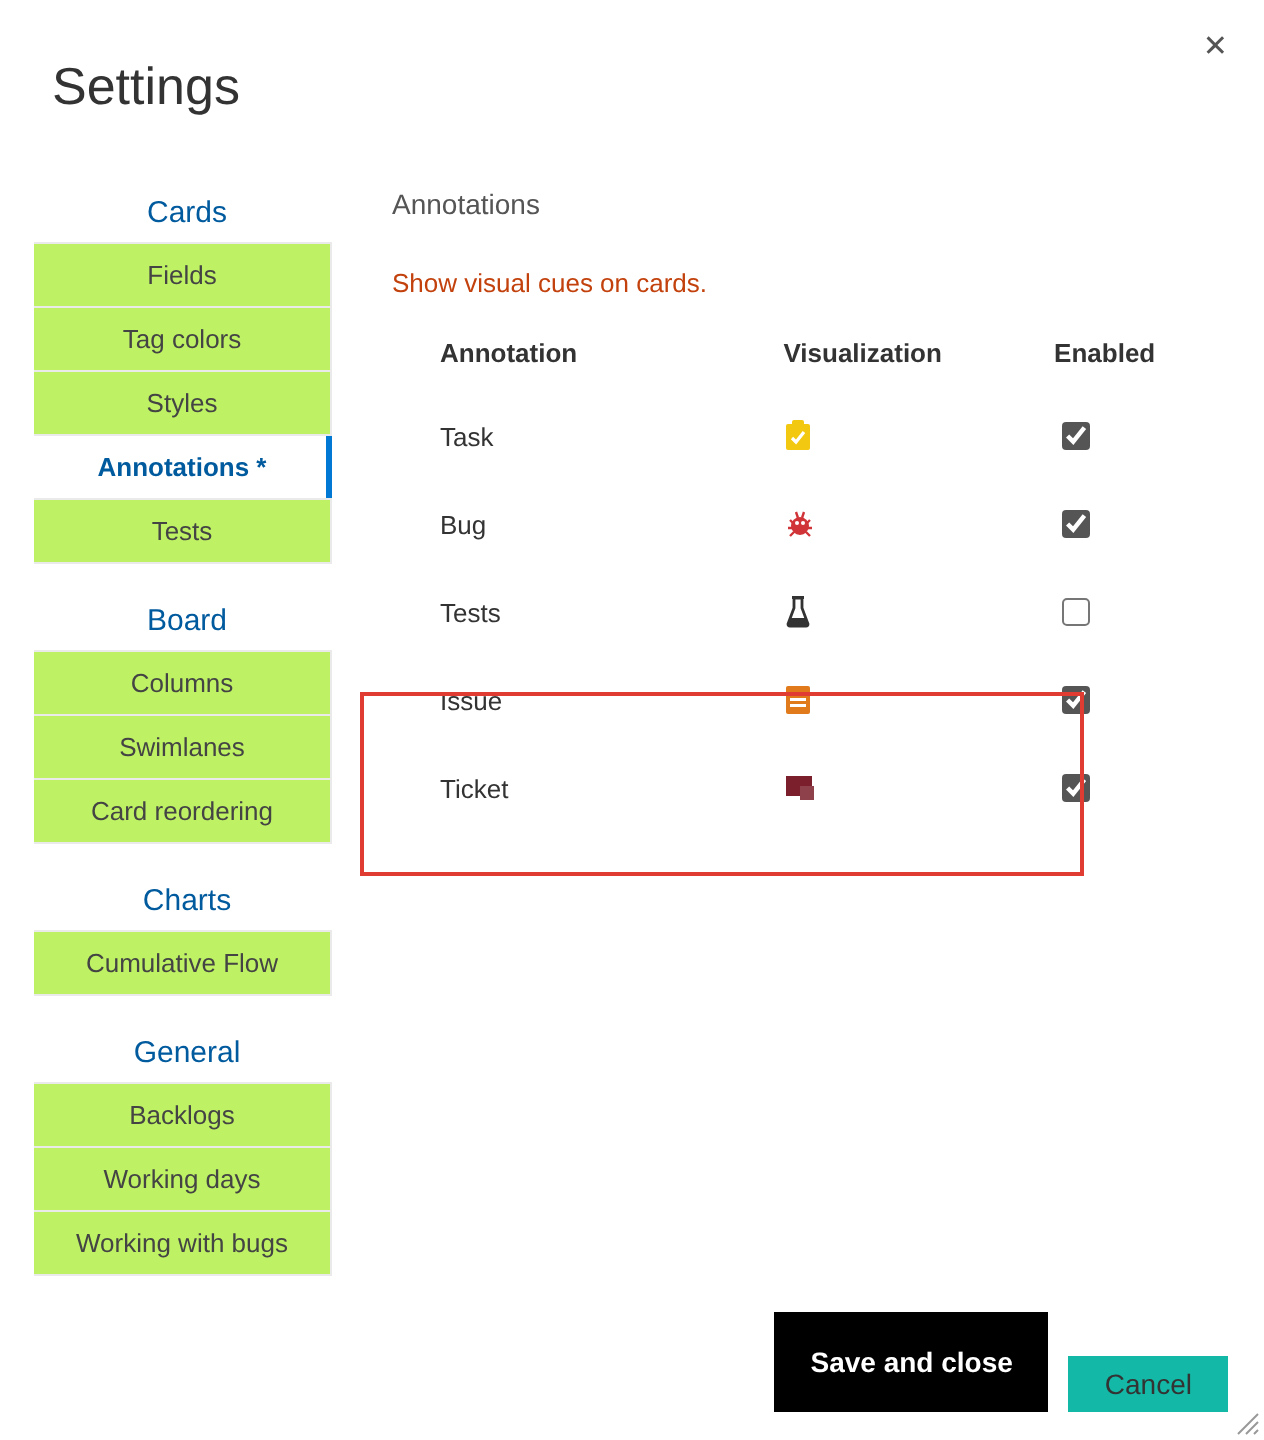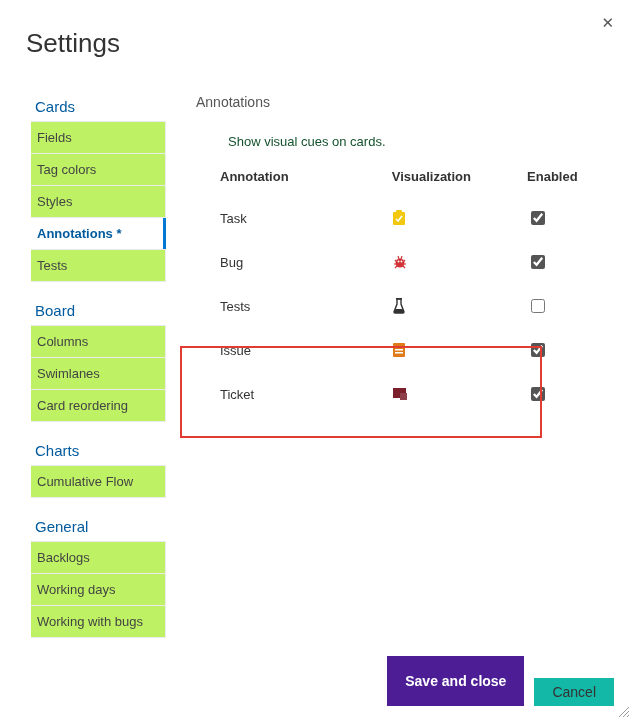--- a/index.html
+++ b/index.html
@@ -1,43 +1,43 @@
 <!DOCTYPE html>
 <html><head>
 <meta charset="utf-8">
 <style>
   * { box-sizing: border-box; }
   html, body { margin:0; padding:0; font-family: "Segoe UI", Arial, sans-serif; color:#333; background:#fff;}
   .dialog { position:relative; width:632px; height:720px; }
   .close { position:absolute; top:14px; right:18px; cursor:pointer; font-size:15px; color:#555; }
   .title { font-size:26px; font-weight:300; color:#333; padding:28px 0 0 26px; }
   .body  { display:flex; position:absolute; top:90px; left:0; right:0; bottom:58px;}
-  .sidebar { width:166px; padding-left:31px; }
+  .sidebar { width:166px; padding-left:17px;text-align:center; }
   .section-head { color:#005a9e; font-size:15px; padding:8px 0 6px 4px; font-weight:400;}
   .nav { border:1px solid #eaeaea; border-left:none; }
   .nav-item { position:relative; font-size:13px; color:#444; padding:8px 6px 8px 6px; border-bottom:1px solid #eaeaea; cursor:pointer; background:#bef264;}
   .nav-item:last-child{border-bottom:none;}
   .nav-item.active { font-weight:700; color:#005a9e; background:#fff;}
   .nav-item.active::after{ content:""; position:absolute; right:-1px; top:0; bottom:0; width:3px; background:#0078d4;}
   .gap { height:12px; }
   .main { flex:1; padding:0 30px 0 30px; position:relative;}
   .panel-title{ font-size:14px; color:#555; padding-top:4px;}
-  .panel-desc { font-size:13px; color:#14532d; margin-top:24px;margin-left:32px;}
+  .panel-desc { font-size:13px; color:#c2410c; margin-top:24px;}
   .tbl { width:100%; margin-top:14px; border-collapse:collapse;}
   .tbl th { text-align:left; font-size:13px; font-weight:700; padding:6px 4px 12px 4px;}
   .tbl td { font-size:13px; padding:12px 4px; vertical-align:middle;}
   .col-ann { width:170px; padding-left:24px !important;}
   .col-vis { width:120px;}
   .col-en  { width:70px;}
   .chk { width:14px; height:14px; accent-color:#555;}
   .highlight-box { position:absolute; border:2px solid #e03c31; pointer-events:none;
                    left:180px; top:346px; width:362px; height:92px;}
   .footer { position:absolute; right:18px; bottom:14px; display:flex; gap:10px;}
   .btn { font-size:14px; padding:6px 18px; border:none; cursor:pointer;}
-  .btn-primary { background:#4c1d95; color:#fff; font-weight:600;}
+  .btn-primary { background:#000000; color:#fff; font-weight:600;}
   .btn-secondary { background:#14b8a6; color:#333;margin-top:22px;}
   .resize { position:absolute; right:2px; bottom:2px; font-size:12px; color:#888;}
   svg { display:block; }
 </style>
 </head>
 <body>
 
 <div class="dialog">
 
   <span class="close">✕</span>

